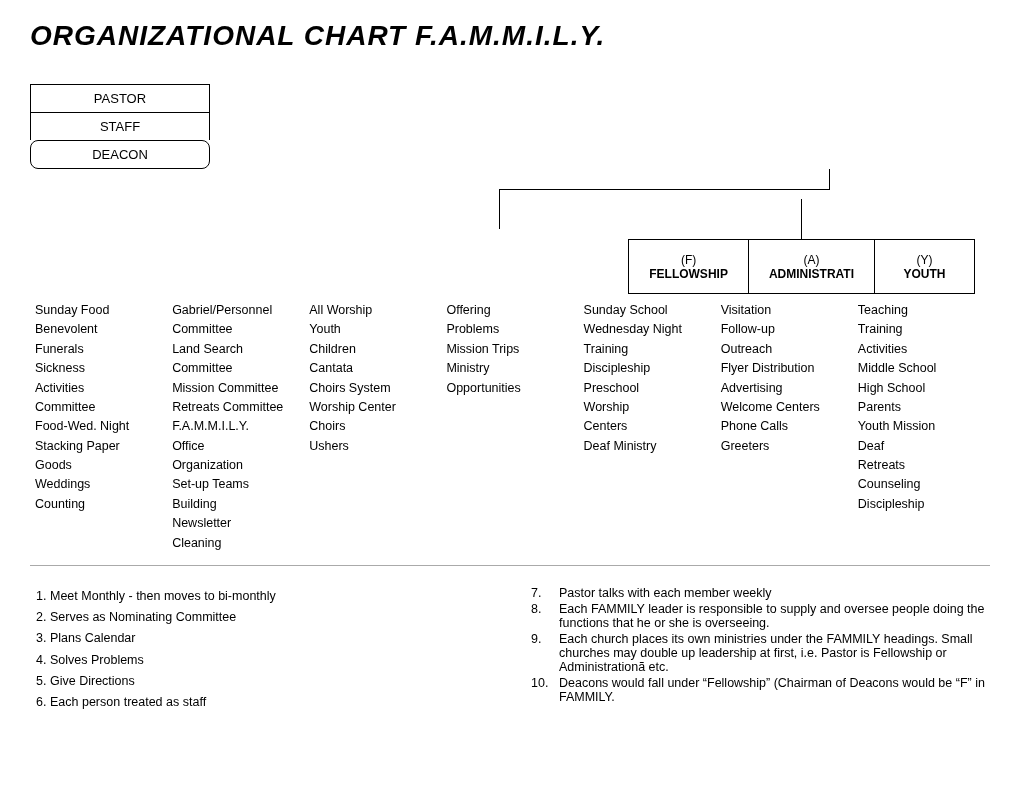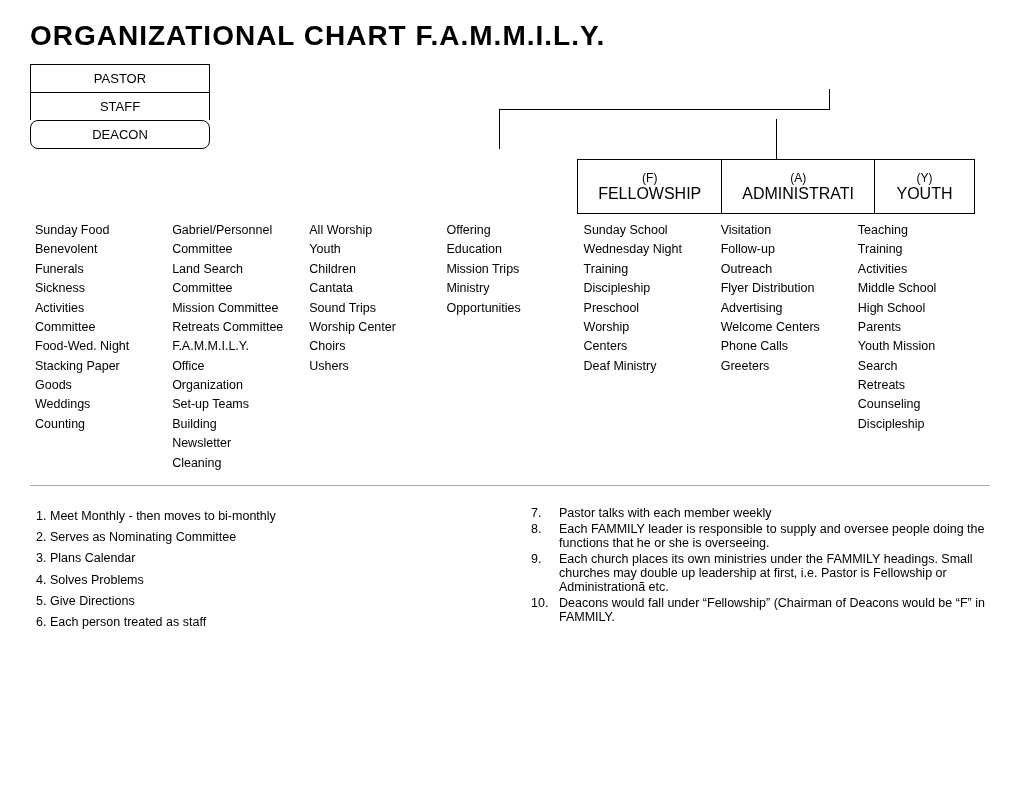--- a/index.html
+++ b/index.html
@@ -9,25 +9,27 @@
       font-size: 13px;
       color: #000;
       width: 1020px;
       min-height: 788px;
       padding: 20px 30px;
     }
     h1 {
       font-size: 28px;
       font-weight: 900;
       letter-spacing: 1px;
-      margin-bottom: 12px;
+      margin-bottom: 32px;
+      font-style: italic;
     }
     .org-chart {
       display: flex;
-      align-items: flex-end;
+      flex-direction: column;
+      align-items: flex-start;
       margin-bottom: 10px;
       margin-top: 12px;
     }
     .box {
       border: 1px solid #000;
       padding: 6px 20px;
       text-align: center;
       min-width: 160px;
       font-size: 13px;
       background: #fff;
@@ -43,22 +45,22 @@
       border-bottom: none;
     }
     .top-boxes .box:last-child {
       border-bottom: 1px solid #000;
       border-radius: 8px;
     }
     .box-label-top {
       font-size: 12px;
     }
     .box-label-main {
-      font-size: 16px;
-      font-weight: normal;
+      font-size: 12px;
+      font-weight: bold;
     }
     .columns-section {
       display: flex;
       flex-direction: row;
       margin-top: 10px;
       gap: 0;
       width: 100%;
       justify-content: center;
     }
     .col {
@@ -186,29 +188,29 @@
     <span class="col-item">Building</span>
     <span class="col-item">Newsletter</span>
     <span class="col-item">Cleaning</span>
   </div>
 
   <div class="col">
     <span class="col-item">All Worship</span>
     <span class="col-item">Youth</span>
     <span class="col-item">Children</span>
     <span class="col-item">Cantata</span>
-    <span class="col-item">Sound Trips</span>
+    <span class="col-item">Choirs System</span>
     <span class="col-item">Worship Center</span>
     <span class="col-item">Choirs</span>
     <span class="col-item">Ushers</span>
   </div>
 
   <div class="col">
     <span class="col-item">Offering</span>
-    <span class="col-item">Education</span>
+    <span class="col-item">Problems</span>
     <span class="col-item">Mission Trips</span>
     <span class="col-item">Ministry</span>
     <span class="col-item">Opportunities</span>
   </div>
 
   <div class="col">
     <span class="col-item">Sunday School</span>
     <span class="col-item">Wednesday Night</span>
     <span class="col-item"> Training</span>
     <span class="col-item">Discipleship</span>
@@ -230,21 +232,21 @@
   </div>
 
   <div class="col">
     <span class="col-item">Teaching</span>
     <span class="col-item">Training</span>
     <span class="col-item"> Activities</span>
     <span class="col-item">Middle School</span>
     <span class="col-item">High School</span>
     <span class="col-item">Parents</span>
     <span class="col-item">Youth Mission</span>
-    <span class="col-item"> Search</span>
+    <span class="col-item"> Deaf</span>
     <span class="col-item">Retreats</span>
     <span class="col-item">Counseling</span>
     <span class="col-item">Discipleship</span>
   </div>
 
 </div>
 
 <hr class="divider">
 
 <div class="notes-section">

